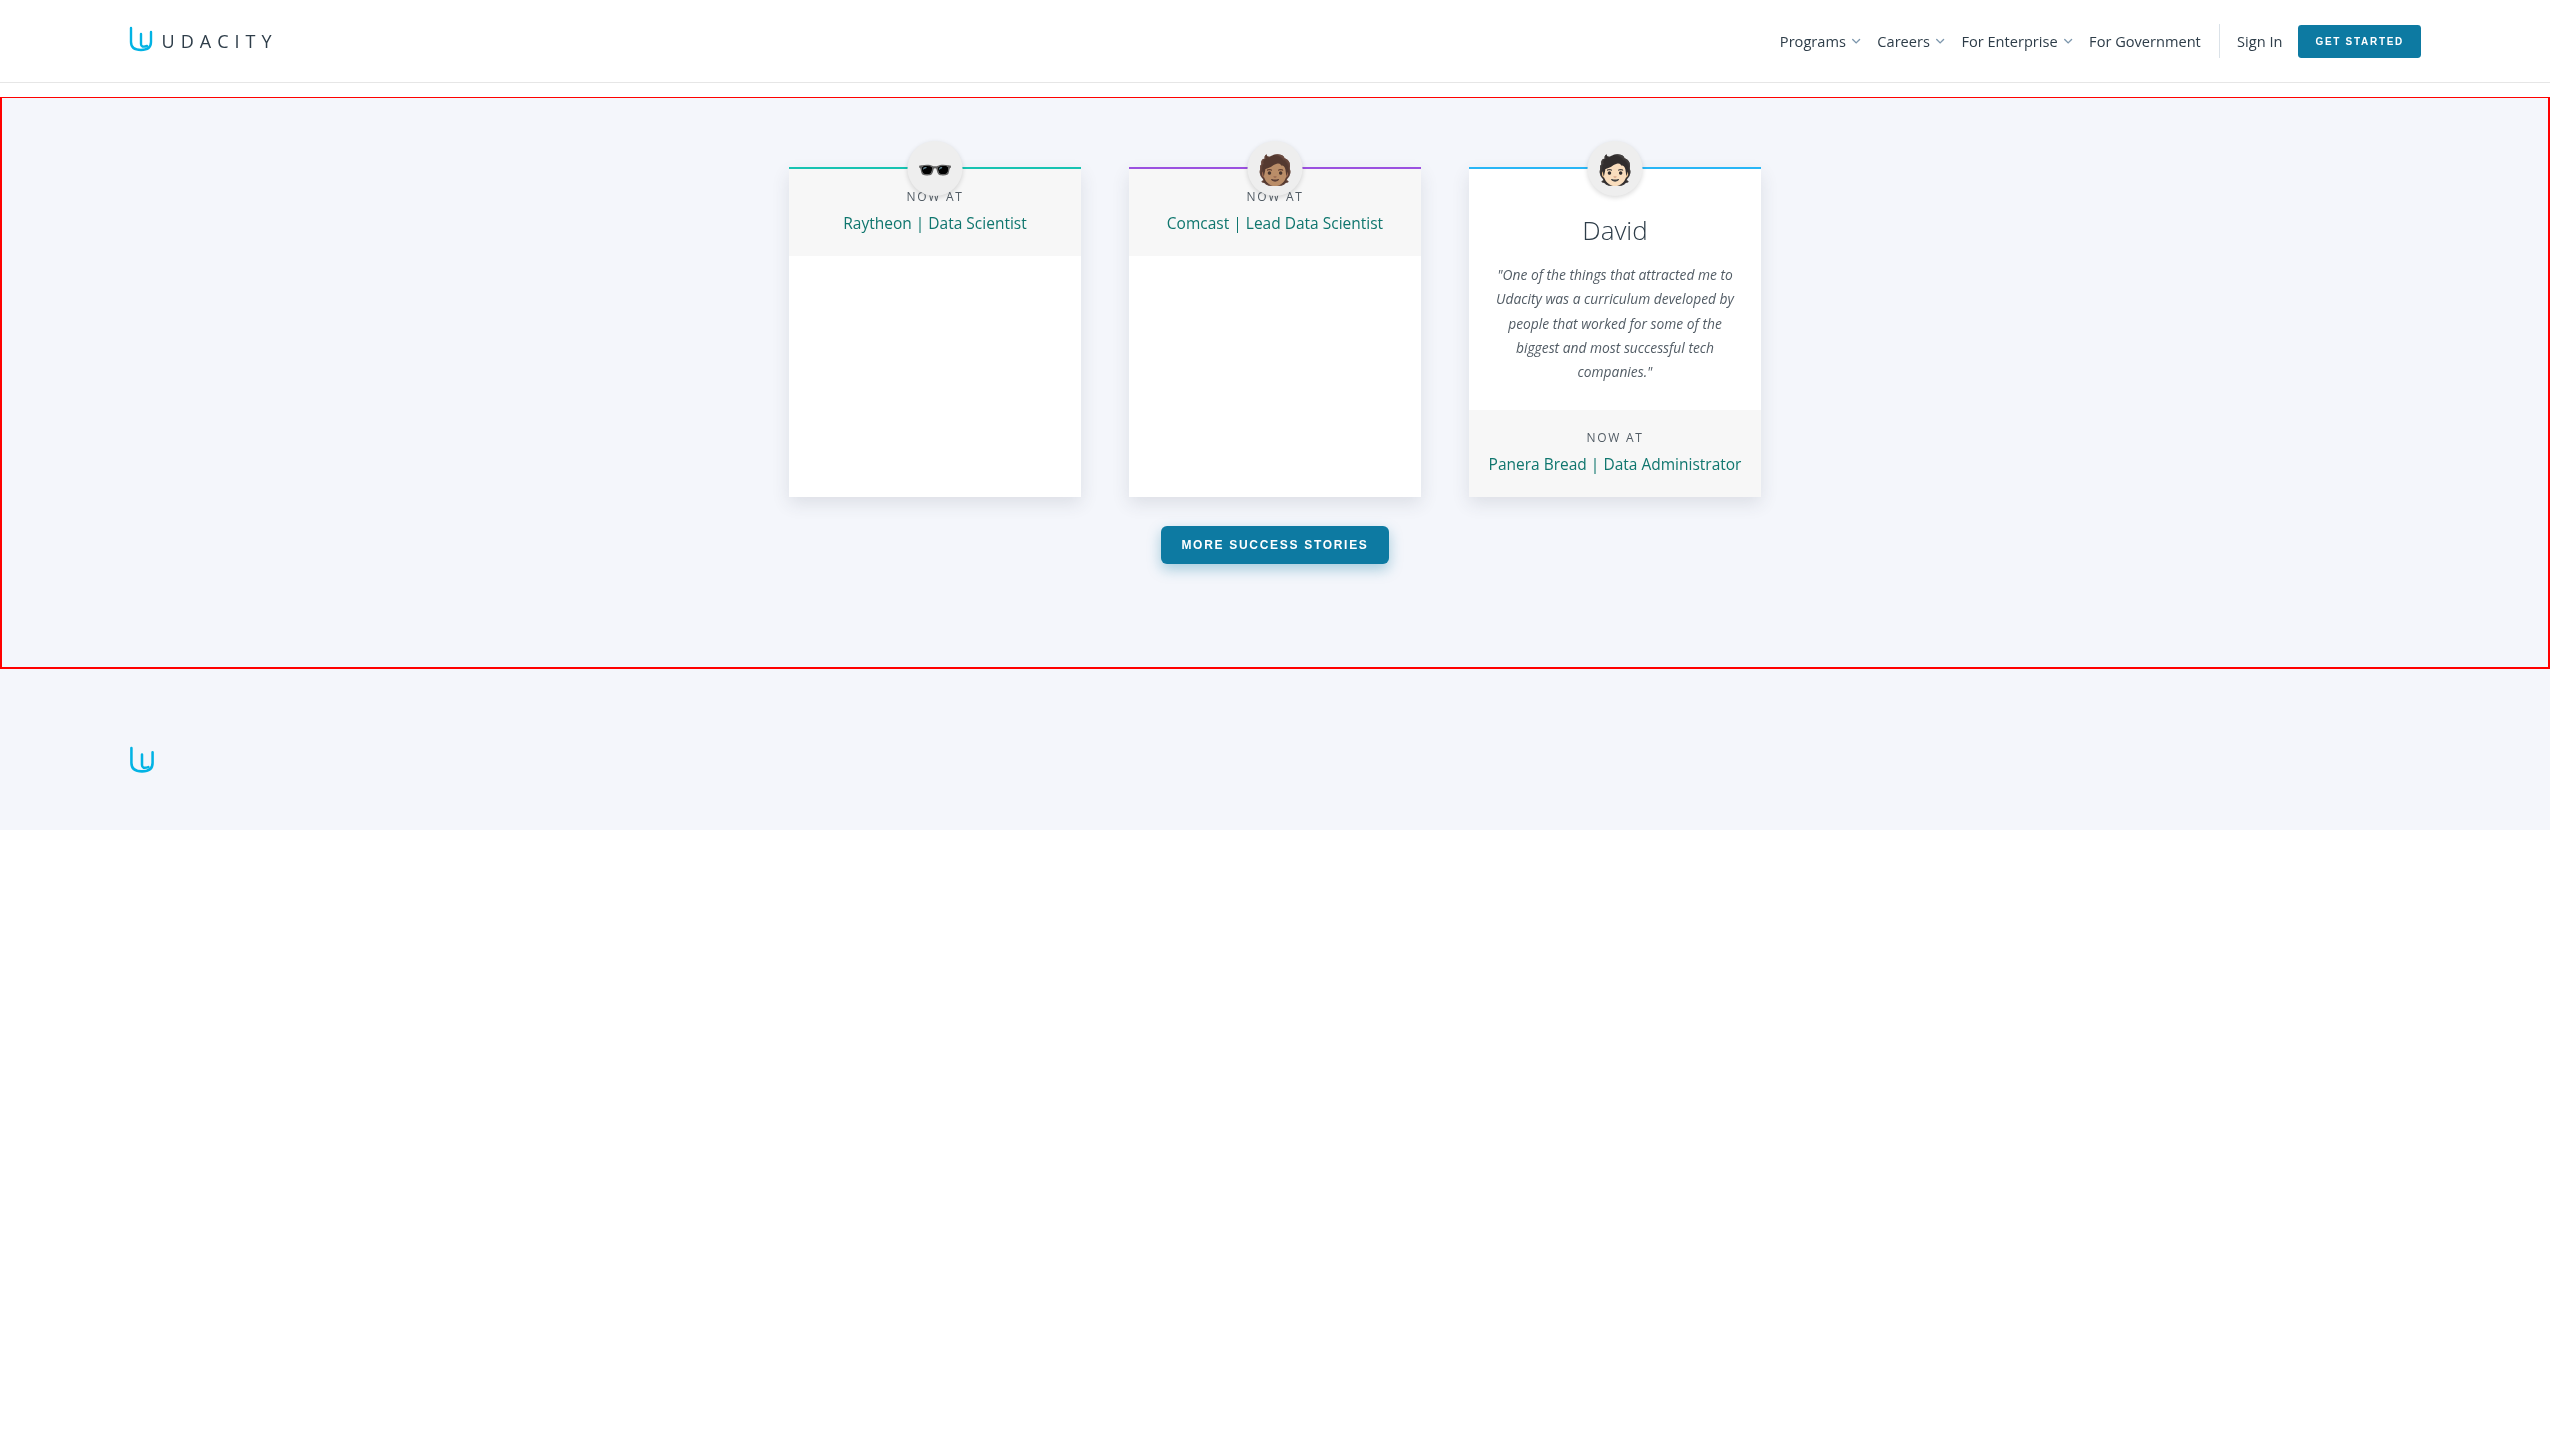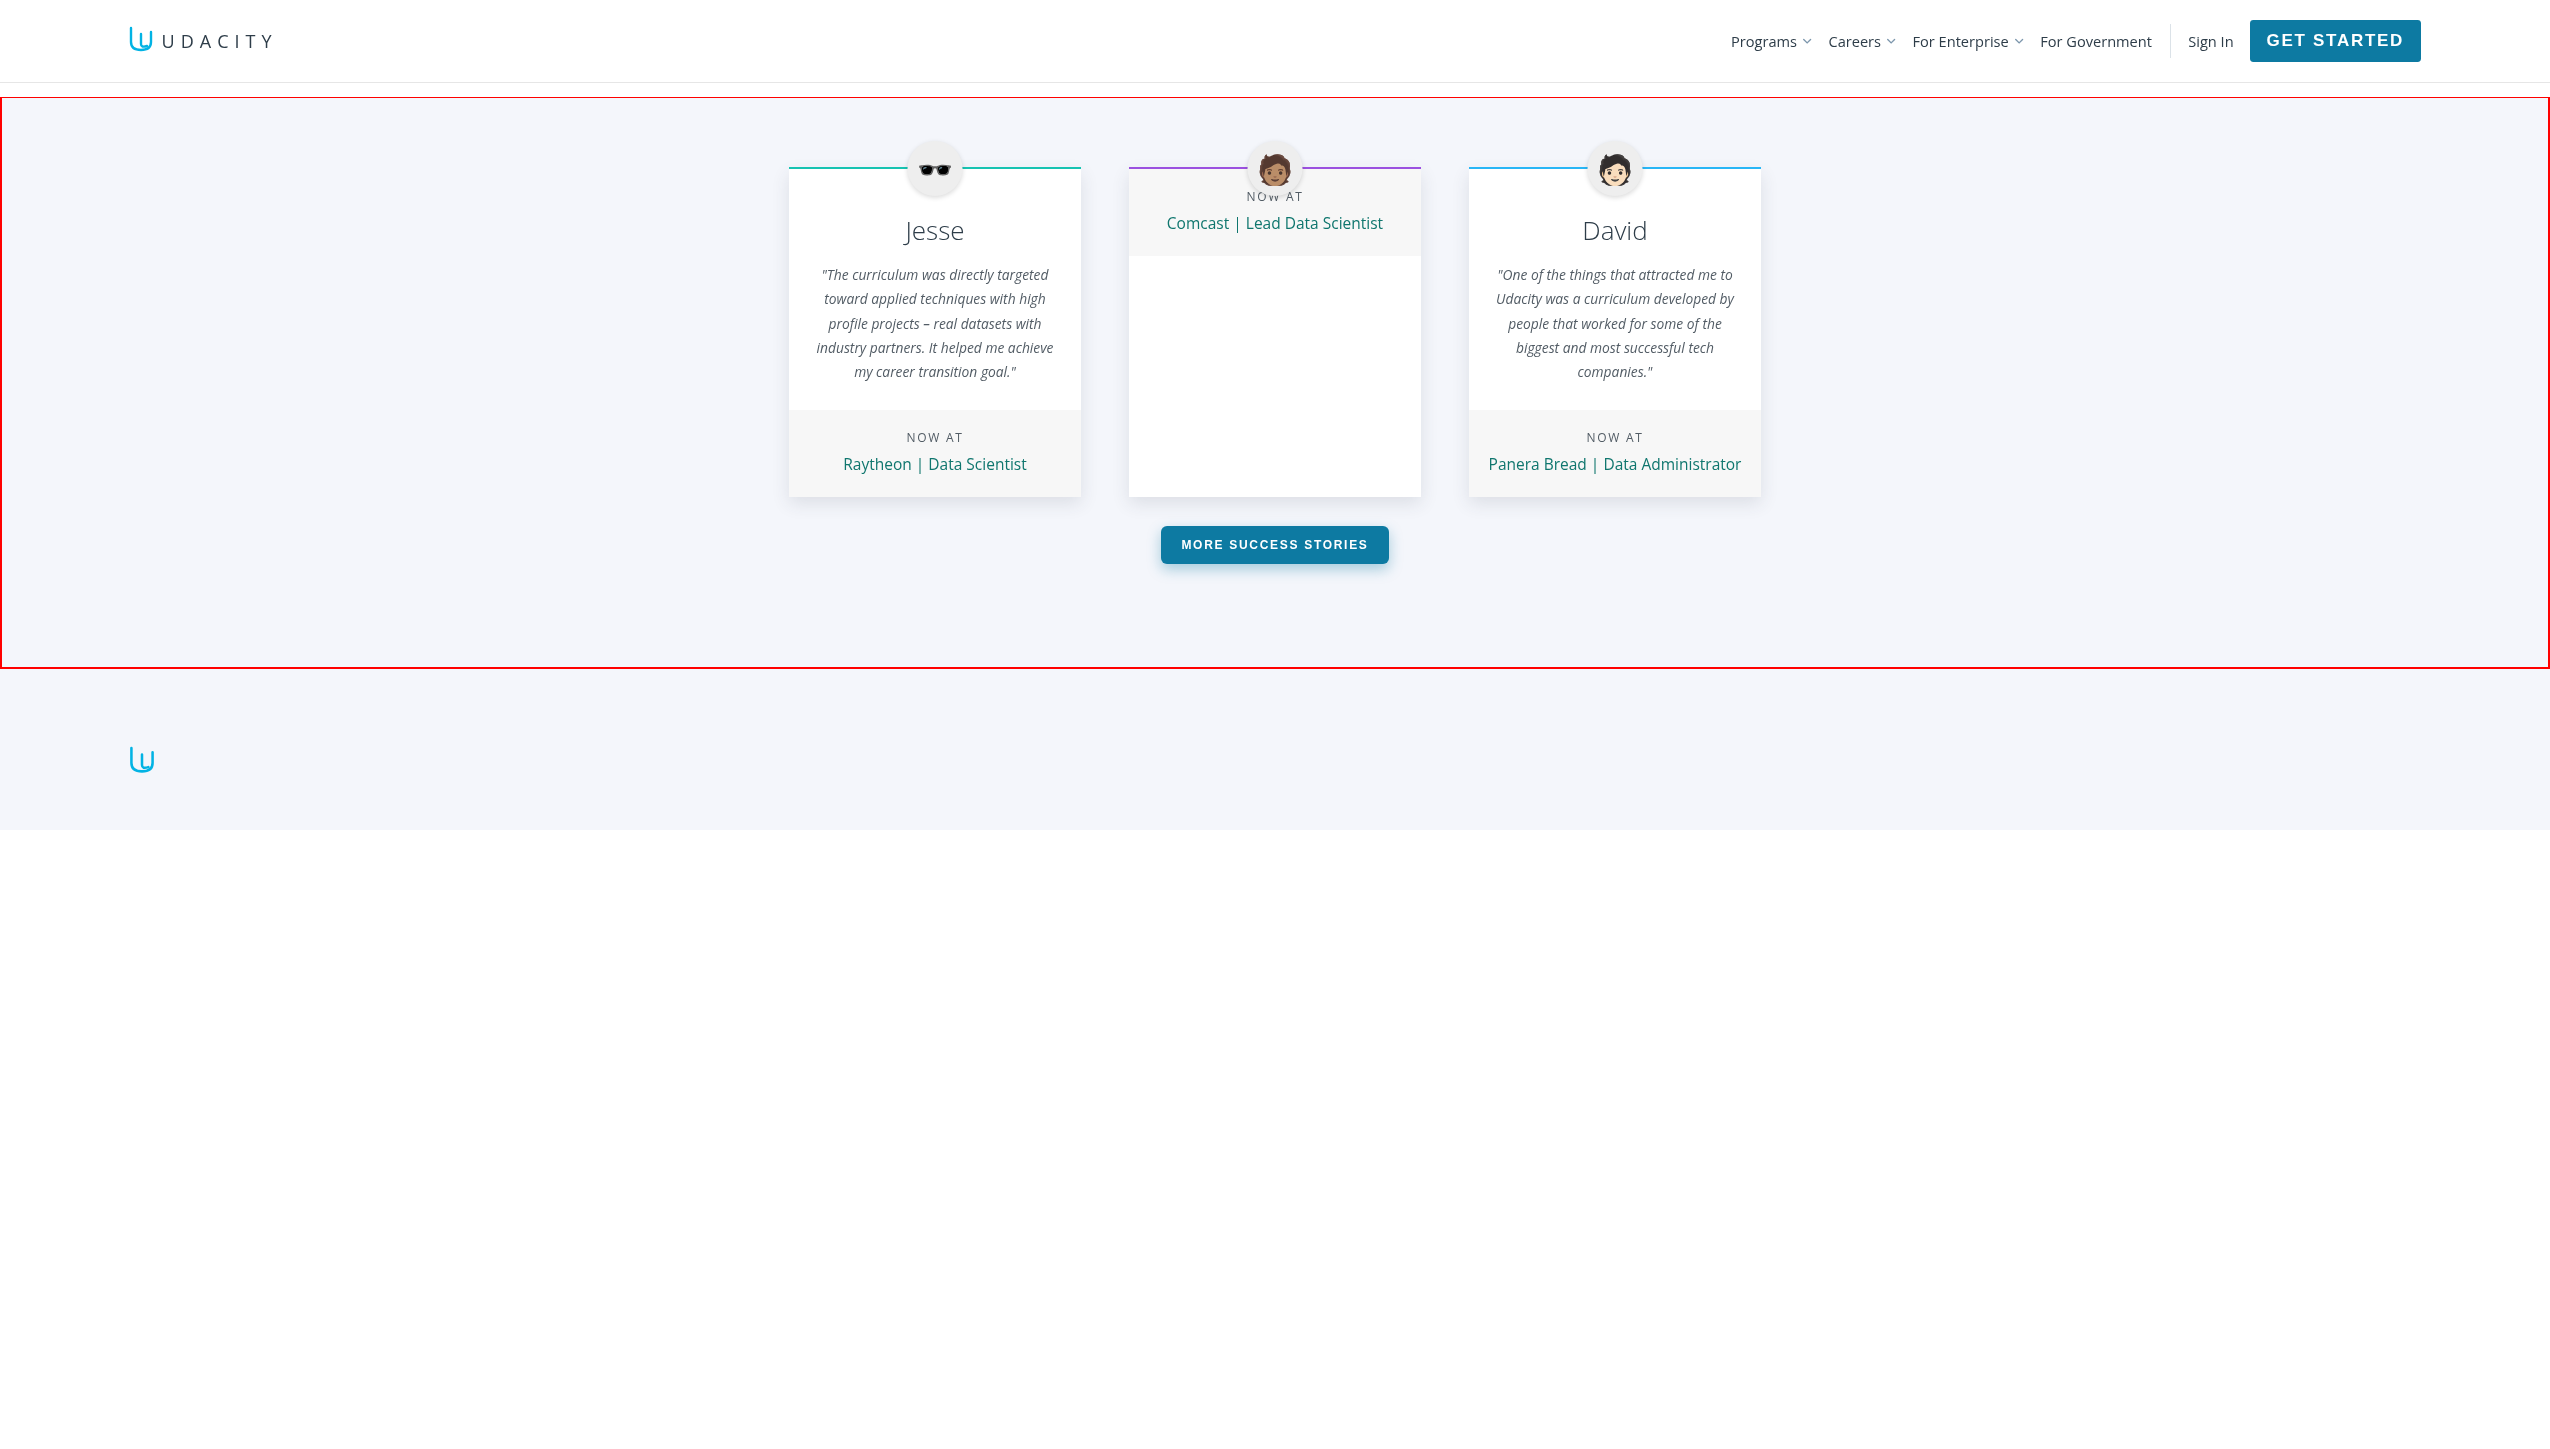--- a/index.html
+++ b/index.html
@@ -45,21 +45,21 @@
     width: 0.9px;
     height: 34px;
     background: #dbe2e8;
     margin: 0 1.7px;
   }
   .btn-primary {
     background: #0d7aa2;
     color: #fff;
     border: none;
     padding: 11px 17px;
-    font-size: 17px;
+    font-size: 10px;
     letter-spacing: 1.7px;
     font-weight: 600;
     border-radius: 3.4px;
     cursor: pointer;
   }
   .section {
     background: #f4f6fb;
     padding: 69px 0 103px 0;
     border: 2.6px solid red;
     border-top: 1.7px solid red;
@@ -206,24 +206,20 @@
     </div>
     <button class="btn-primary">GET STARTED</button>
   </nav>
 </header>
 
 <section class="section">
   <div class="cards">
 
     <div class="card teal">
       <div class="avatar">🕶️</div>
-      <div class="card-body">
-        <div class="card-name">Jesse</div>
-        <div class="card-quote">"The curriculum was directly targeted toward applied techniques with high profile projects – real datasets with industry partners. It helped me achieve my career transition goal."</div>
-      </div>
       <div class="card-footer">
         <div class="now-at">NOW AT</div>
         <div class="job">Raytheon | Data Scientist</div>
       </div>
     </div>
 
     <div class="card purple">
       <div class="avatar">🧑🏽</div>
       <div class="card-footer">
         <div class="now-at">NOW AT</div>

